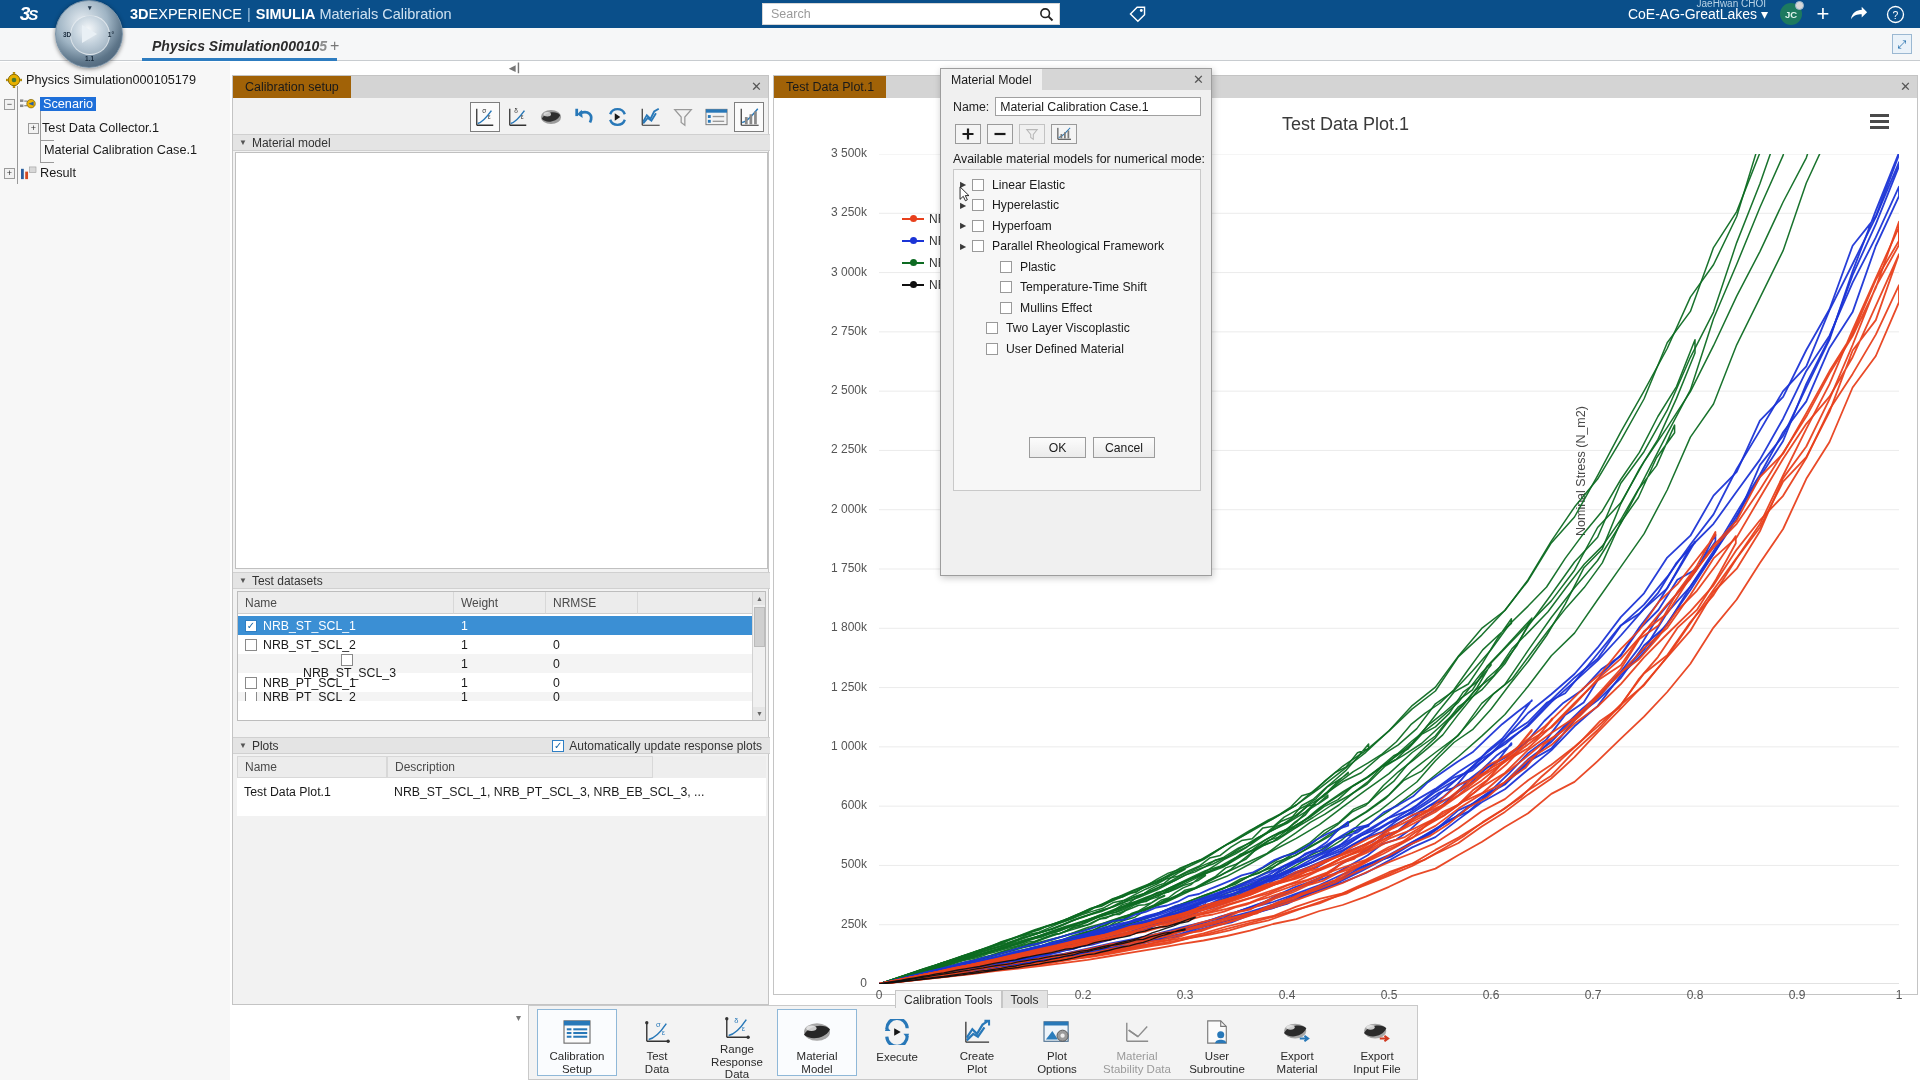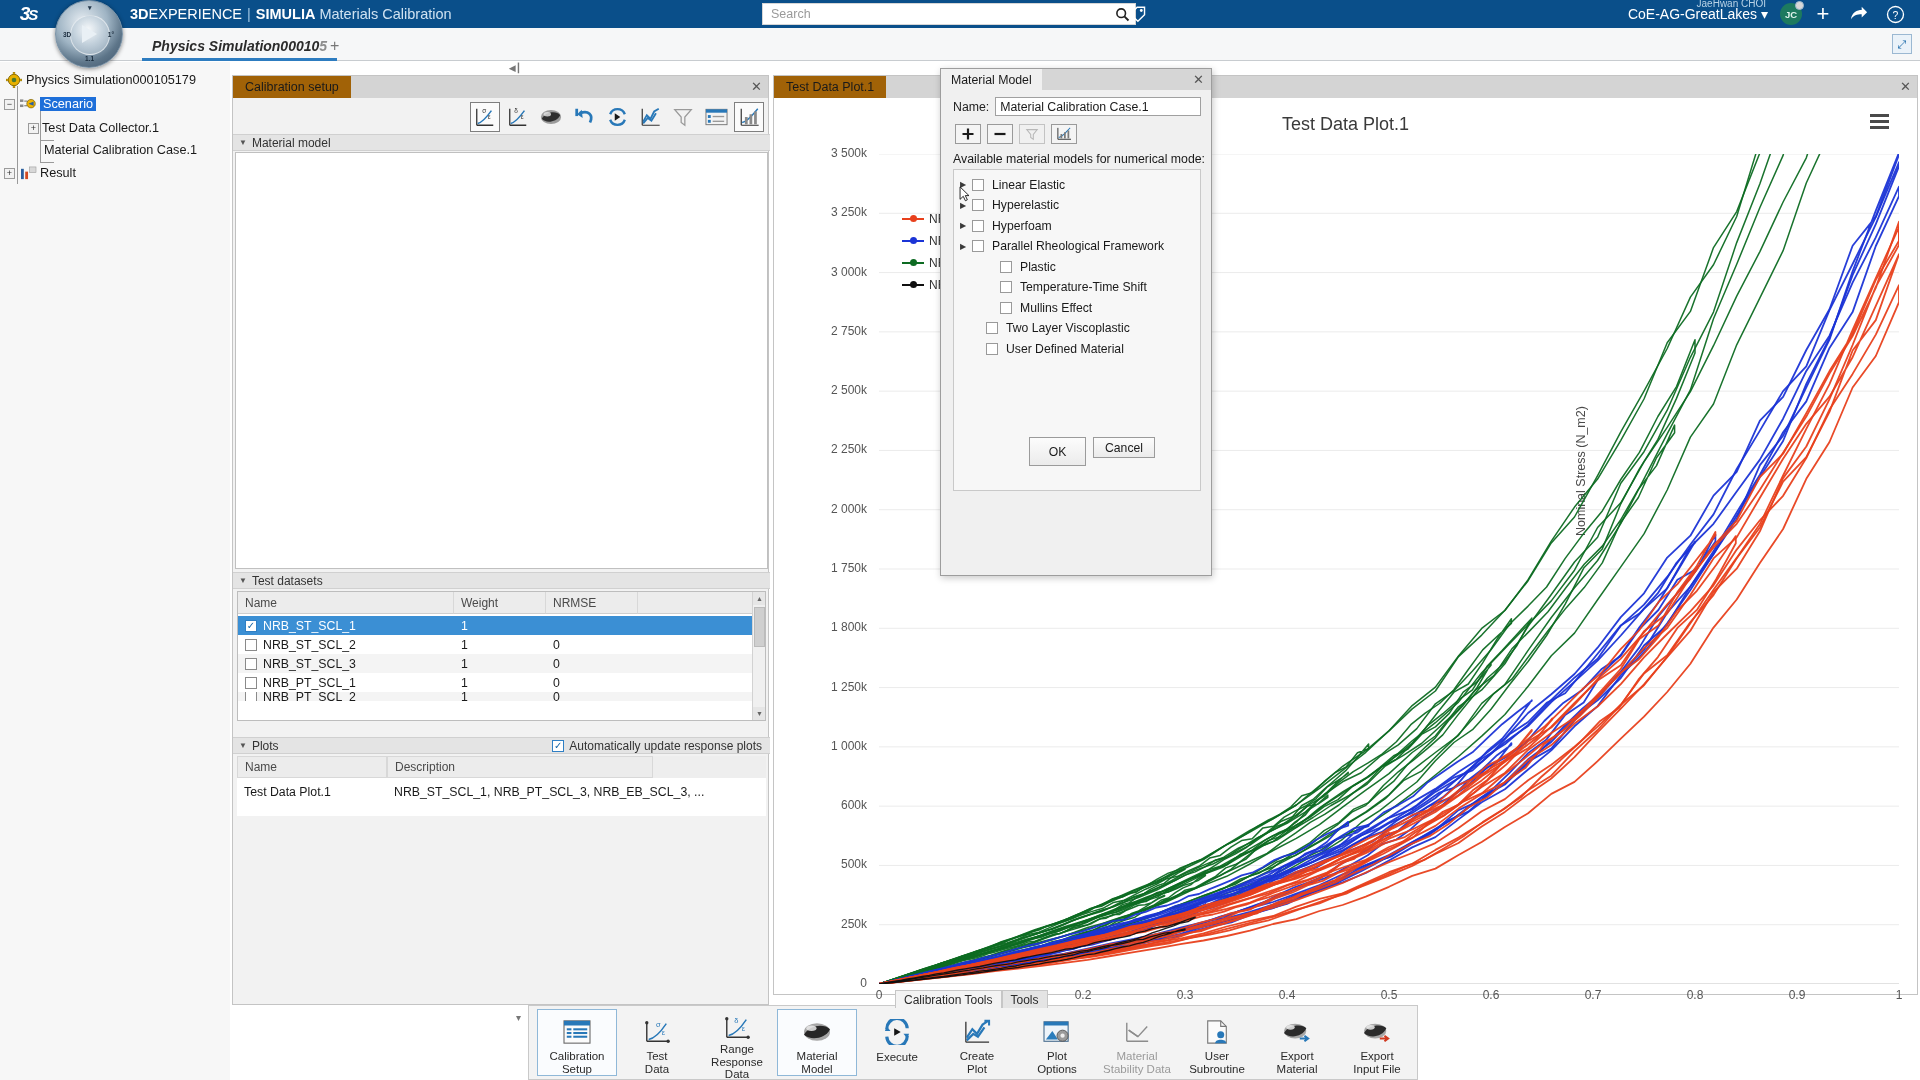--- a/index.html
+++ b/index.html
@@ -13,21 +13,21 @@
   
   .topbar {
     position: absolute; left: 0; top: 0; width: 1920px; height: 28px;
     background: #0a4f8a; display: flex; align-items: center;
   }
   .ds-logo { width: 56px; height: 28px; display: flex; align-items: center; justify-content: center; color: #fff; font-size: 19px; font-style: italic; font-weight: bold; letter-spacing: -2px; }
   .brand { margin-left: 74px; font-size: 14.5px; color: #ffffff; white-space: nowrap; }
   .brand b { font-weight: bold; }
   .brand .sep { color: #9fc4e2; margin: 0 5px; font-weight: normal; }
   .brand .sub { color: #cfe2f1; font-weight: normal; }
-  .searchwrap { position: absolute; left: 762px; top: 3px; width: 374px; height: 22px; background: #fff; border: 1px solid #d6d6d6; display: flex; align-items: center; }
+  .searchwrap { position: absolute; left: 762px; top: 3px; width: 298px; height: 22px; background: #fff; border: 1px solid #d6d6d6; display: flex; align-items: center; }
   .searchwrap input { border: 0; outline: 0; flex: 1; height: 20px; padding: 0 8px; font-size: 12.5px; color: #333; font-family: "Liberation Sans", sans-serif; background: transparent; }
   .searchwrap input::placeholder { color: #9a9a9a; }
   .search-ic { width: 26px; display: flex; align-items: center; justify-content: center; }
   .tag-ic { position: absolute; left: 1125px; top: 2px; width: 24px; height: 24px; display: flex; align-items: center; justify-content: center; }
   .user-name { position: absolute; right: 154px; top: -2px; font-size: 10px; color: #b9d3e7; white-space: nowrap; }
   .tenant { position: absolute; right: 152px; top: 6px; font-size: 14px; color: #fff; white-space: nowrap; cursor: pointer; }
   .avatar { position: absolute; right: 118px; top: 3px; width: 22px; height: 22px; border-radius: 50%; background: #1d7a5f; color: #dff3ec; font-size: 9.5px; display: flex; align-items: center; justify-content: center; font-weight: bold; }
   .avatar .dot { position: absolute; right: -2px; top: -2px; width: 9px; height: 9px; border-radius: 50%; background: #d8d8d8; border: 1px solid #9db9cd; }
   .tb-ic { position: absolute; top: 3px; width: 22px; height: 22px; display: flex; align-items: center; justify-content: center; color: #fff; }
   .ic-plus { right: 86px; font-size: 22px; line-height: 18px; }
@@ -116,21 +116,21 @@
   .dlg-namerow label { font-size: 12.3px; color: #222; margin-right: 6px; }
   .dlg-namerow input { width: 206px; height: 19px; border: 1px solid #a0a0a0; font-size: 12.3px; padding: 0 4px; font-family: "Liberation Sans", sans-serif; background: #fff; color: #1a1a1a; }
   .dlg-btns { position: absolute; left: 14px; top: 55px; display: flex; gap: 6px; }
   .dlg-btn { width: 26px; height: 20px; border: 1px solid #9a9a9a; background: #f4f4f4; display: flex; align-items: center; justify-content: center; }
   .dlg-btn.dis { color: #bbb; border-color: #c3c3c3; background: #f0f0f0; }
   .dlg-avail { position: absolute; left: 12px; top: 83px; font-size: 12.3px; color: #1a1a1a; }
   .dlg-list { position: absolute; left: 12px; top: 100px; width: 248px; height: 322px; background: #f7f7f7; border: 1px solid #c9c9c9; }
   .mm-row { position: absolute; display: flex; align-items: center; height: 17px; font-size: 12.2px; color: #1a1a1a; }
   .mm-arrow { width: 12px; font-size: 8px; color: #3a3a3a; }
   .mm-cbx { width: 12px; height: 12px; border: 1px solid #9a9a9a; background: #fff; margin-right: 8px; flex: none; }
-  .dlg-ok { position: absolute; left: 88px; top: 368px; width: 57px; height: 29px; }
+  .dlg-ok { position: absolute; left: 88px; top: 368px; width: 57px; height: 21px; }
   .dlg-cancel { position: absolute; left: 152px; top: 368px; width: 62px; height: 21px; }
   .pushbtn { border: 1px solid #9b9b9b; background: linear-gradient(#fcfcfc,#ebebeb); font-size: 12.2px; color: #1a1a1a; display: flex; align-items: center; justify-content: center; font-family: "Liberation Sans", sans-serif; }
   .cursor-arrow { position: absolute; left: 18px; top: 117px; width: 11px; height: 16px; z-index: 45; }
 
   
   .actionbar { position: absolute; left: 528px; top: 1005px; width: 890px; height: 75px; background: #f3f3f3; border: 1px solid #c9c9c9; display: flex; align-items: center; padding-left: 8px; }
   .act { width: 83px; height: 67px; display: flex; flex-direction: column; align-items: center; justify-content: flex-start; padding-top: 5px; border: 1px solid transparent; }
   .act.active { border: 1px solid #8fb8d8; background: #fafcfe; }
   .act .glyph { height: 34px; display: flex; align-items: center; justify-content: center; }
   .act .cap { font-size: 11.5px; color: #2a2a2a; text-align: center; line-height: 12.5px; margin-top: 2px; }
@@ -373,21 +373,21 @@
     <div class="trow">
       <div class="td" style="width:216px;">
         <span class="cbx"></span>
         <span>NRB_ST_SCL_2</span>
       </div>
       <div class="td" style="width:92px;">1</div>
       <div class="td" style="width:92px;">0</div>
     </div>
 
     <div class="trow alt">
-      <div class="td" style="width:216px;">
+      <div class="td" style="width:216px;flex-direction:column;">
         <span class="cbx"></span>
         <span>NRB_ST_SCL_3</span>
       </div>
       <div class="td" style="width:92px;">1</div>
       <div class="td" style="width:92px;">0</div>
     </div>
 
     <div class="trow">
       <div class="td" style="width:216px;">
         <span class="cbx"></span>

